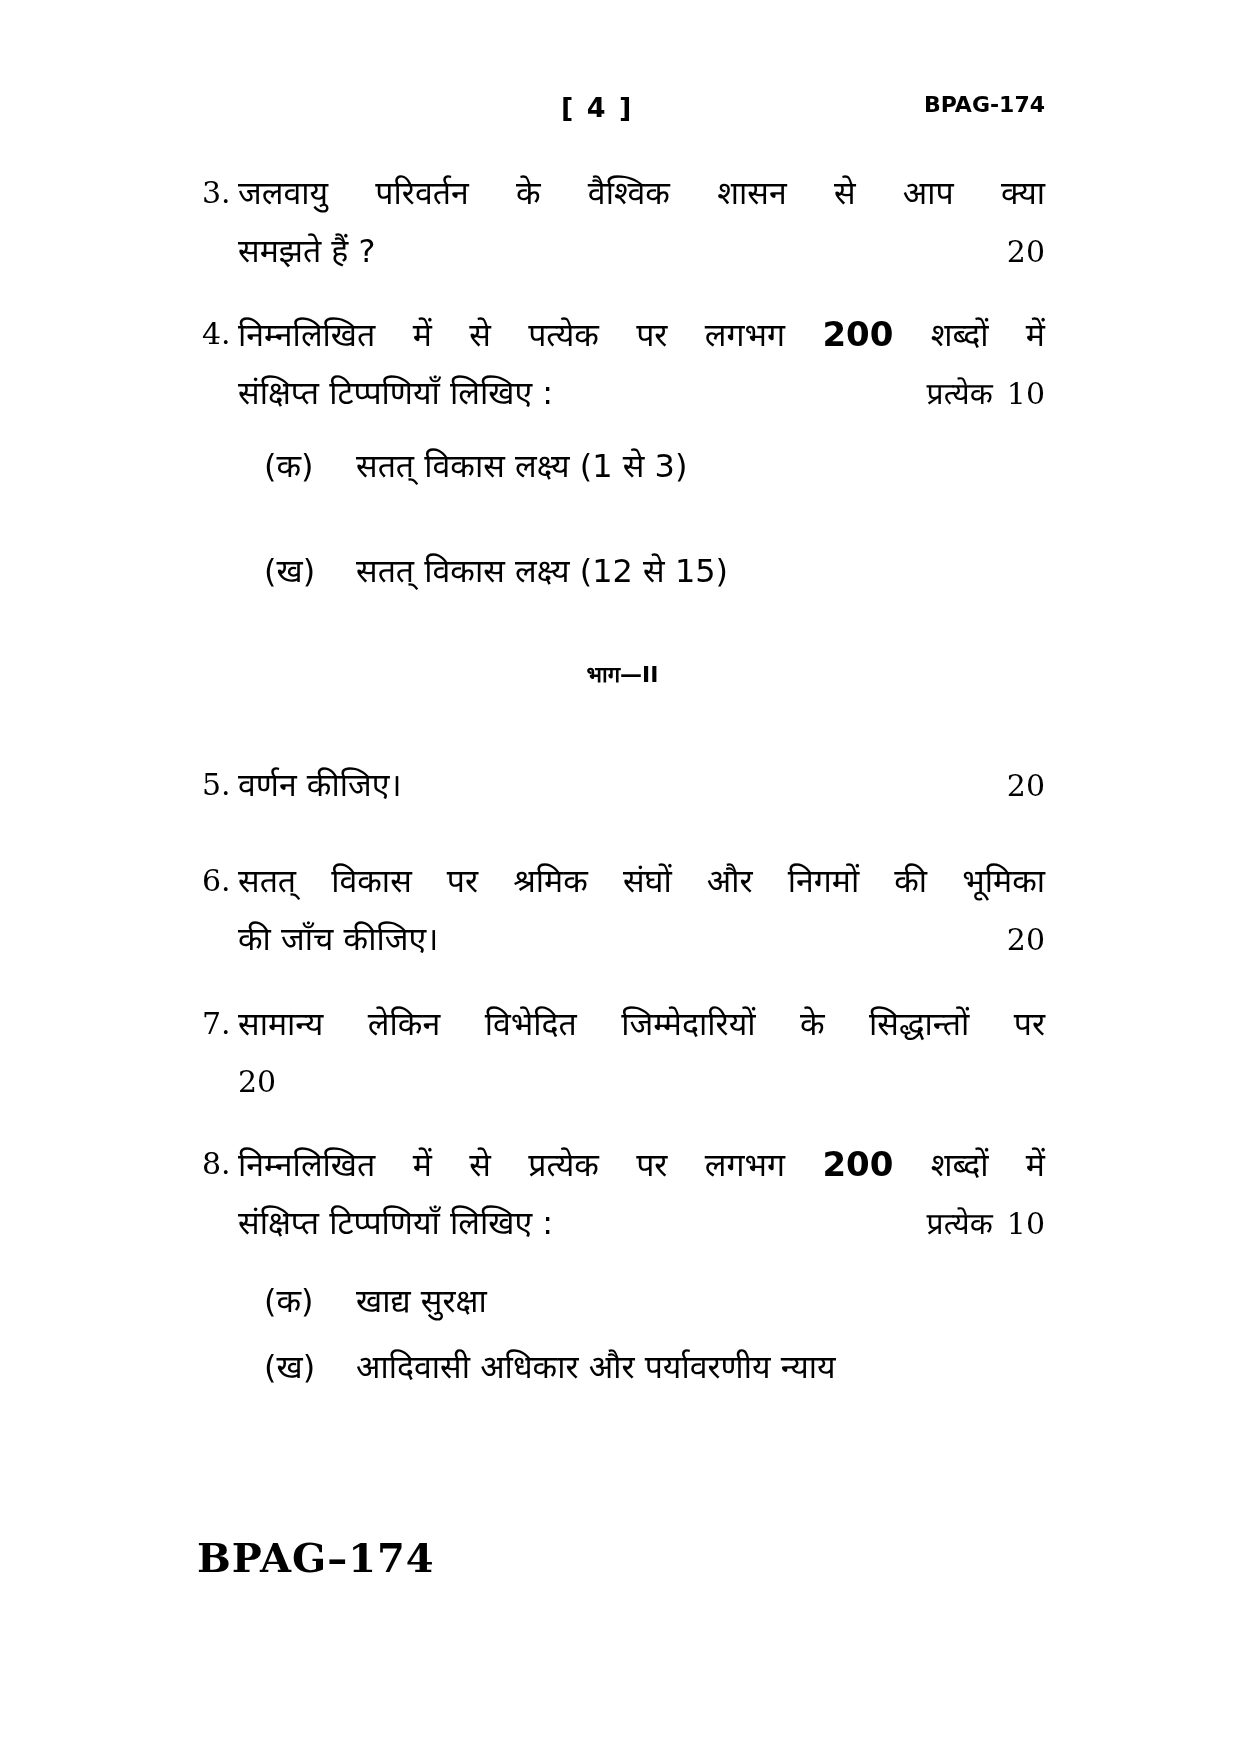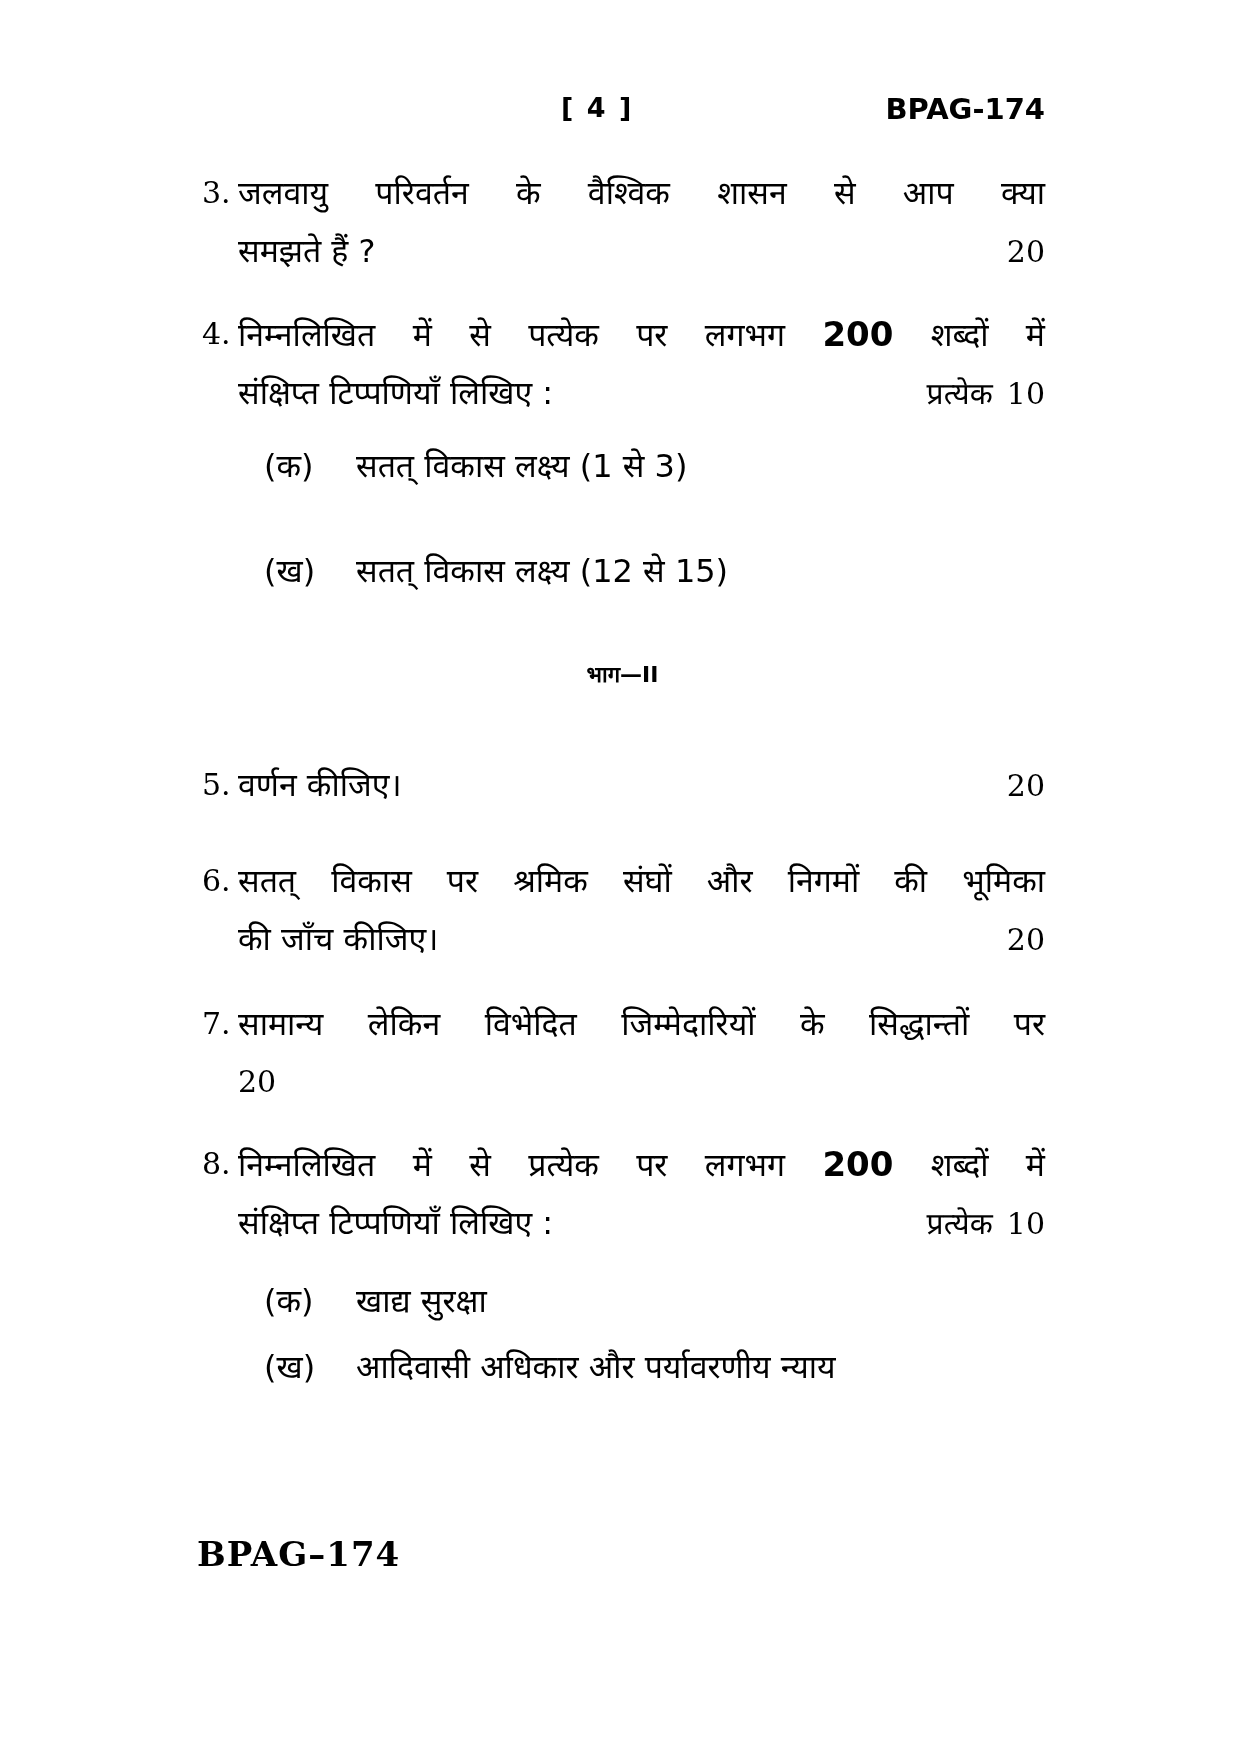--- a/index.html
+++ b/index.html
@@ -31,21 +31,21 @@
     left: 47%;
     transform: translateX(-50%);
     font-size: 27px;
     letter-spacing: 2px;
     font-family: "DejaVu Sans", sans-serif;
   }
   .paper-code-hdr {
     position: absolute;
     right: 0;
     top: 0;
-    font-size: 29px;
+    font-size: 22px;
     font-family: "DejaVu Sans", sans-serif;
   }
   
   .question { position: relative; }
   .q-num {
     position: absolute;
     left: 2px;
     top: 0;
     line-height: 58px;
     font-size: 30px;
@@ -98,21 +98,21 @@
     font-weight: bold;
     line-height: 58px;
   }
   
   .footer-code {
     position: absolute;
     left: 197px;
     top: 1534px;
     font-family: "DejaVu Serif", serif;
     font-weight: bold;
-    font-size: 34px;
+    font-size: 40px;
     letter-spacing: 1px;
   }
   
   .mt-q3 { margin-top: 38px; }
   .mt-q4 { margin-top: 24px; }
   .mt-sub1a { margin-top: 14px; }
   .mt-sub1b { margin-top: 47px; }
   .mt-q5 { margin-top: 52px; }
   .mt-q6 { margin-top: 37px; }
   .mt-q7 { margin-top: 26px; }

